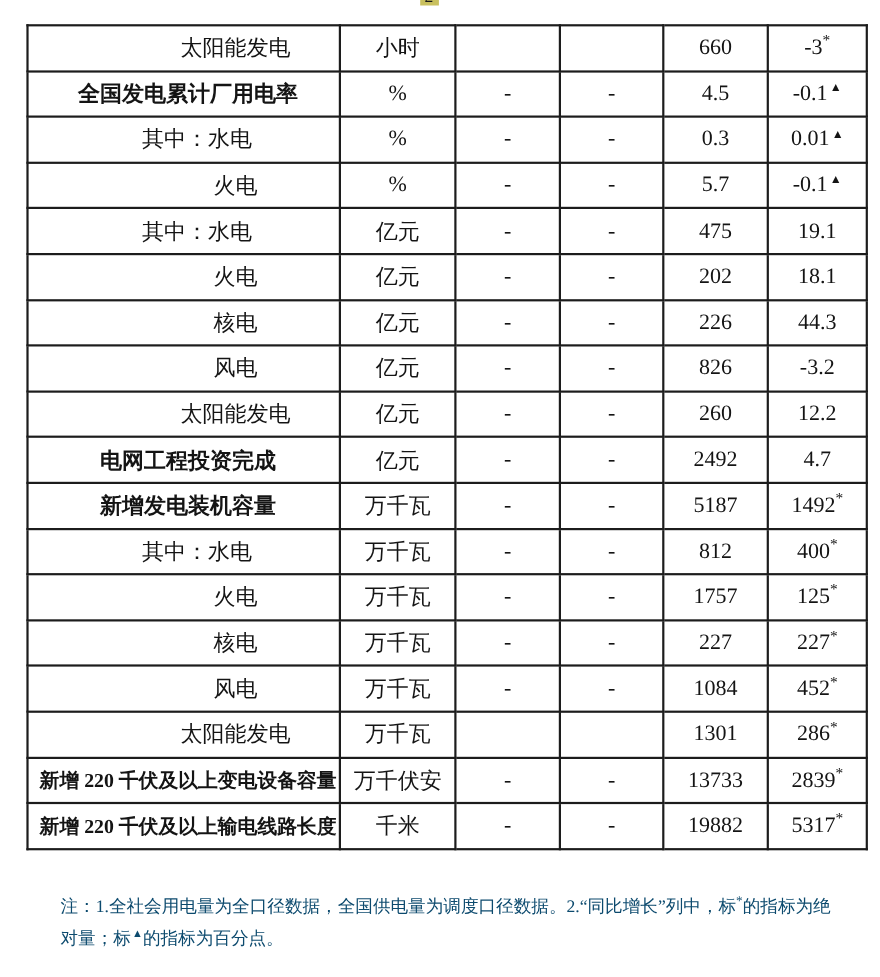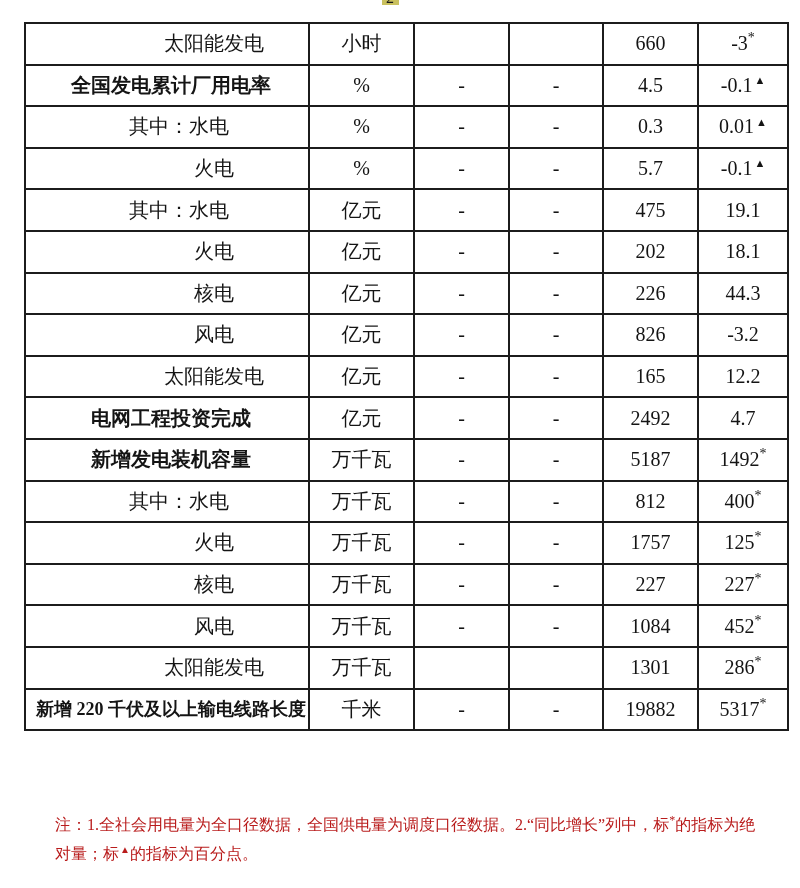--- a/index.html
+++ b/index.html
@@ -80,21 +80,21 @@
 
   .note {
     position: absolute;
     left: 55px;
     top: 810px;
     width: 706px;
     margin: 0;
     font-size: 16px;
     line-height: 29px;
     text-align: left;
-    color: #b91c1c;
+    color: #0c4a6e;
   }
   .note sup.star { font-size: 12px; }
   .note sup.tri  { font-size: 10px; padding-left: 1px; }
 </style>
 </head>
 <body>
 
 <div class="page">
 
   <div class="pageno">
@@ -173,21 +173,21 @@
           <td class="c-num">-</td>
           <td class="c-num">-</td>
           <td class="c-num">826</td>
           <td class="c-num"><span>-3.2</span></td>
         </tr>
         <tr>
           <td class="c-ind ind2">太阳能发电</td>
           <td class="c-unit">亿元</td>
           <td class="c-num">-</td>
           <td class="c-num">-</td>
-          <td class="c-num">165</td>
+          <td class="c-num">260</td>
           <td class="c-num"><span>12.2</span></td>
         </tr>
         <tr>
           <td class="c-ind ind0">电网工程投资完成</td>
           <td class="c-unit">亿元</td>
           <td class="c-num">-</td>
           <td class="c-num">-</td>
           <td class="c-num">2492</td>
           <td class="c-num"><span>4.7</span></td>
         </tr>
@@ -231,20 +231,28 @@
           <td class="c-num">1084</td>
           <td class="c-num"><span>452</span><sup class="star">*</sup></td>
         </tr>
         <tr>
           <td class="c-ind ind2">太阳能发电</td>
           <td class="c-unit">万千瓦</td>
           <td class="c-num"></td>
           <td class="c-num"></td>
           <td class="c-num">1301</td>
           <td class="c-num"><span>286</span><sup class="star">*</sup></td>
+        </tr>
+        <tr>
+          <td class="c-ind ind0 tight">新增 220 千伏及以上变电设备容量</td>
+          <td class="c-unit">万千伏安</td>
+          <td class="c-num">-</td>
+          <td class="c-num">-</td>
+          <td class="c-num">13733</td>
+          <td class="c-num"><span>2839</span><sup class="star">*</sup></td>
         </tr>
         <tr>
           <td class="c-ind ind0 tight">新增 220 千伏及以上输电线路长度</td>
           <td class="c-unit">千米</td>
           <td class="c-num">-</td>
           <td class="c-num">-</td>
           <td class="c-num">19882</td>
           <td class="c-num"><span>5317</span><sup class="star">*</sup></td>
         </tr>
       </tbody>

